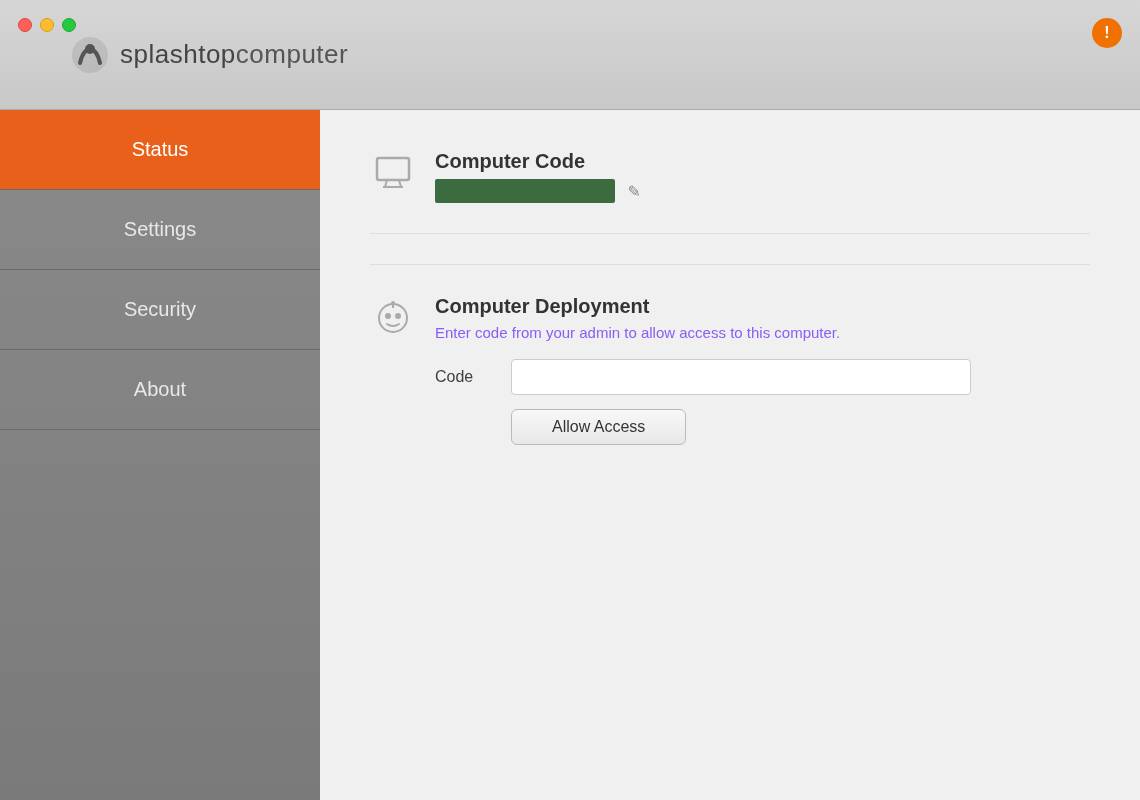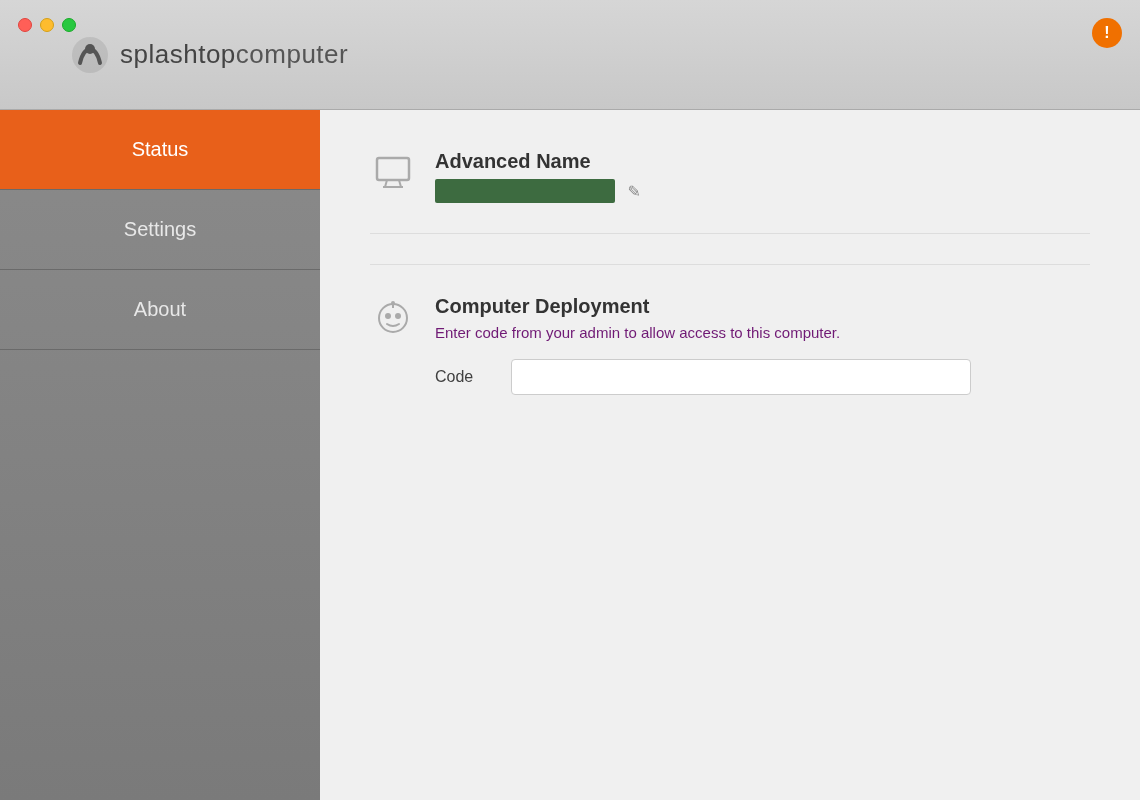--- a/index.html
+++ b/index.html
@@ -184,21 +184,21 @@
       cursor: pointer;
     }
 
     .section-subtitle {
       font-size: 15px;
       color: #777;
     }
 
     .deployment-desc {
       font-size: 15px;
-      color: #701a75;
+      color: #8b5cf6;
       margin-bottom: 18px;
     }
 
     .code-row {
       display: flex;
       align-items: center;
       margin-bottom: 14px;
     }
 
     .code-label {
@@ -265,37 +265,40 @@
 <div class="main-content">
 
   <div class="sidebar">
     <div class="sidebar-item active">
       <span>Status</span>
     </div>
     <div class="sidebar-item">
       <span>Settings</span>
     </div>
     <div class="sidebar-item">
+      <span>Security</span>
+    </div>
+    <div class="sidebar-item">
       <span>About</span>
     </div>
   </div>
 
   <div class="content-panel">
 
     <div class="section">
       <div class="section-icon">
         <svg viewBox="0 0 40 40" width="40" height="40">
           <rect x="4" y="5" width="32" height="22" rx="2" fill="none" stroke="#aaa" stroke-width="2.5"></rect>
           <line x1="14" y1="27" x2="12" y2="34" stroke="#aaa" stroke-width="2"></line>
           <line x1="26" y1="27" x2="28" y2="34" stroke="#aaa" stroke-width="2"></line>
           <line x1="10" y1="34" x2="30" y2="34" stroke="#aaa" stroke-width="2"></line>
         </svg>
       </div>
       <div class="section-body">
-        <div class="section-title">Advanced Name</div>
+        <div class="section-title">Computer Code</div>
         <div>
           <span class="computer-name-bar"></span>
           <span class="edit-icon">✎</span>
         </div>
       </div>
     </div>
 
     <div class="divider"></div>
 
 
@@ -312,17 +315,18 @@
           <circle cx="20" cy="5" r="2" fill="#aaa"></circle>
         </svg>
       </div>
       <div class="section-body">
         <div class="section-title">Computer Deployment</div>
         <div class="deployment-desc">Enter code from your admin to allow access to this computer.</div>
         <div class="code-row">
           <span class="code-label">Code</span>
           <input class="code-input" type="text" style="">
         </div>
+        <button class="allow-access-btn">Allow Access</button>
       </div>
     </div>
 
   </div>
 </div>
 
 </body></html>

